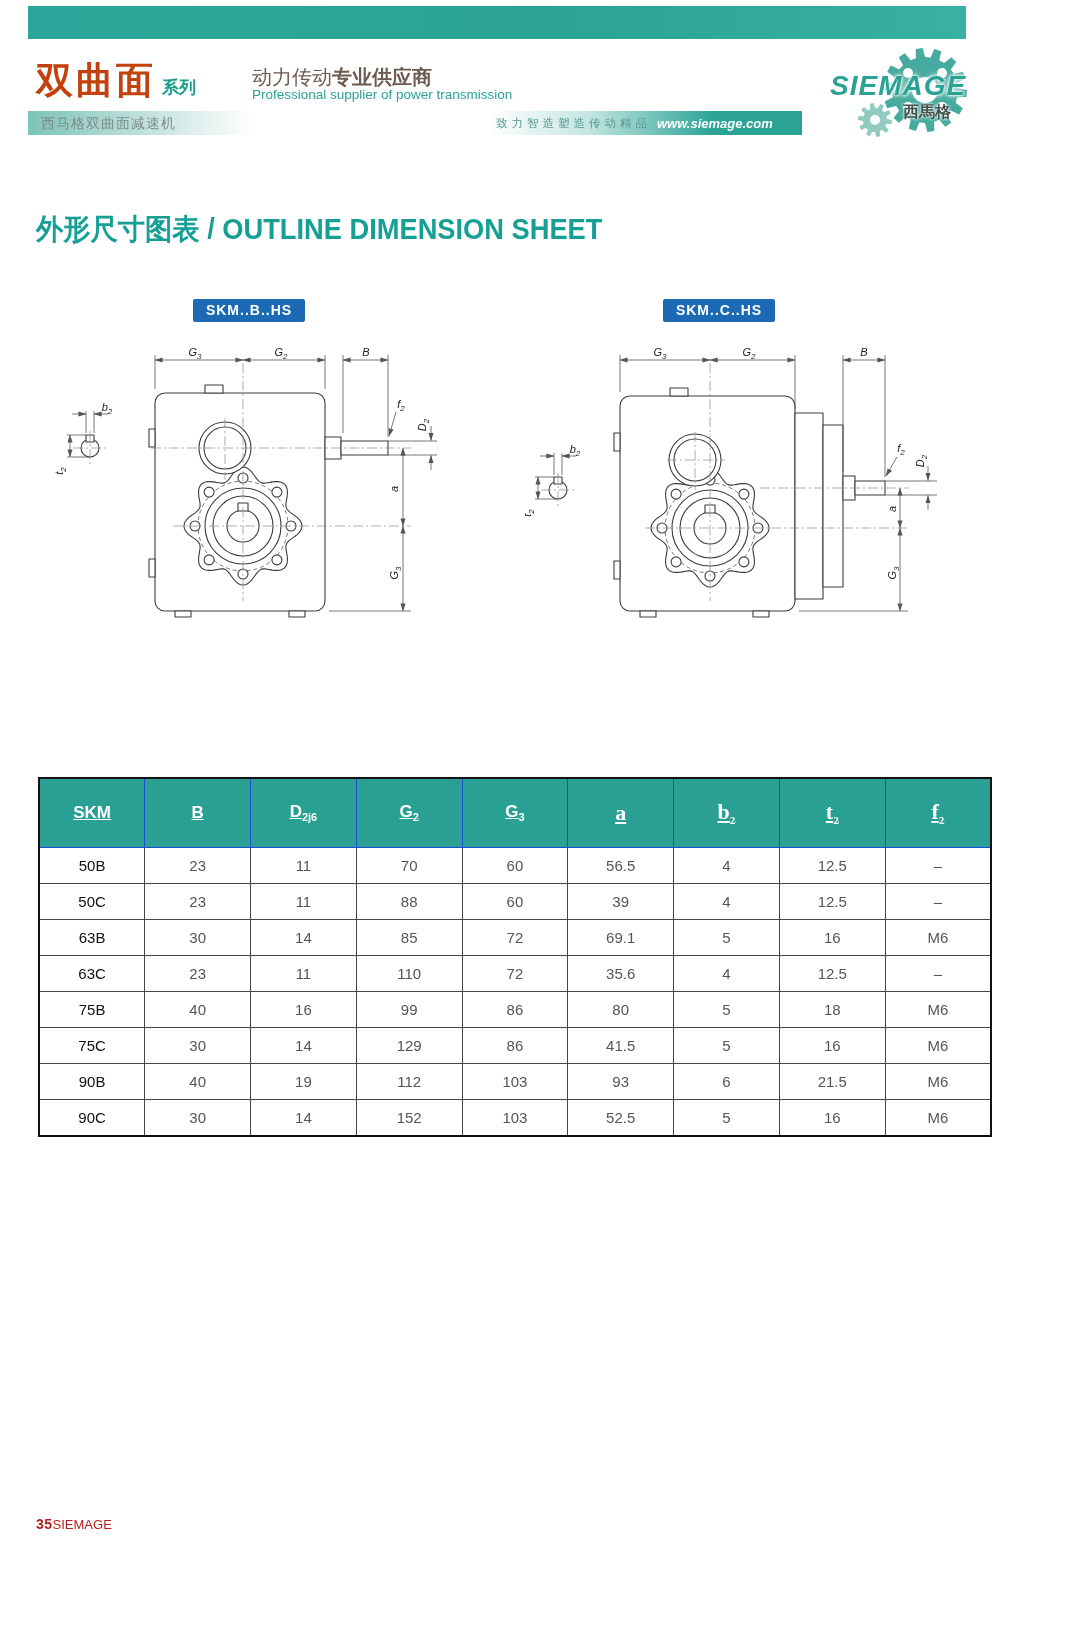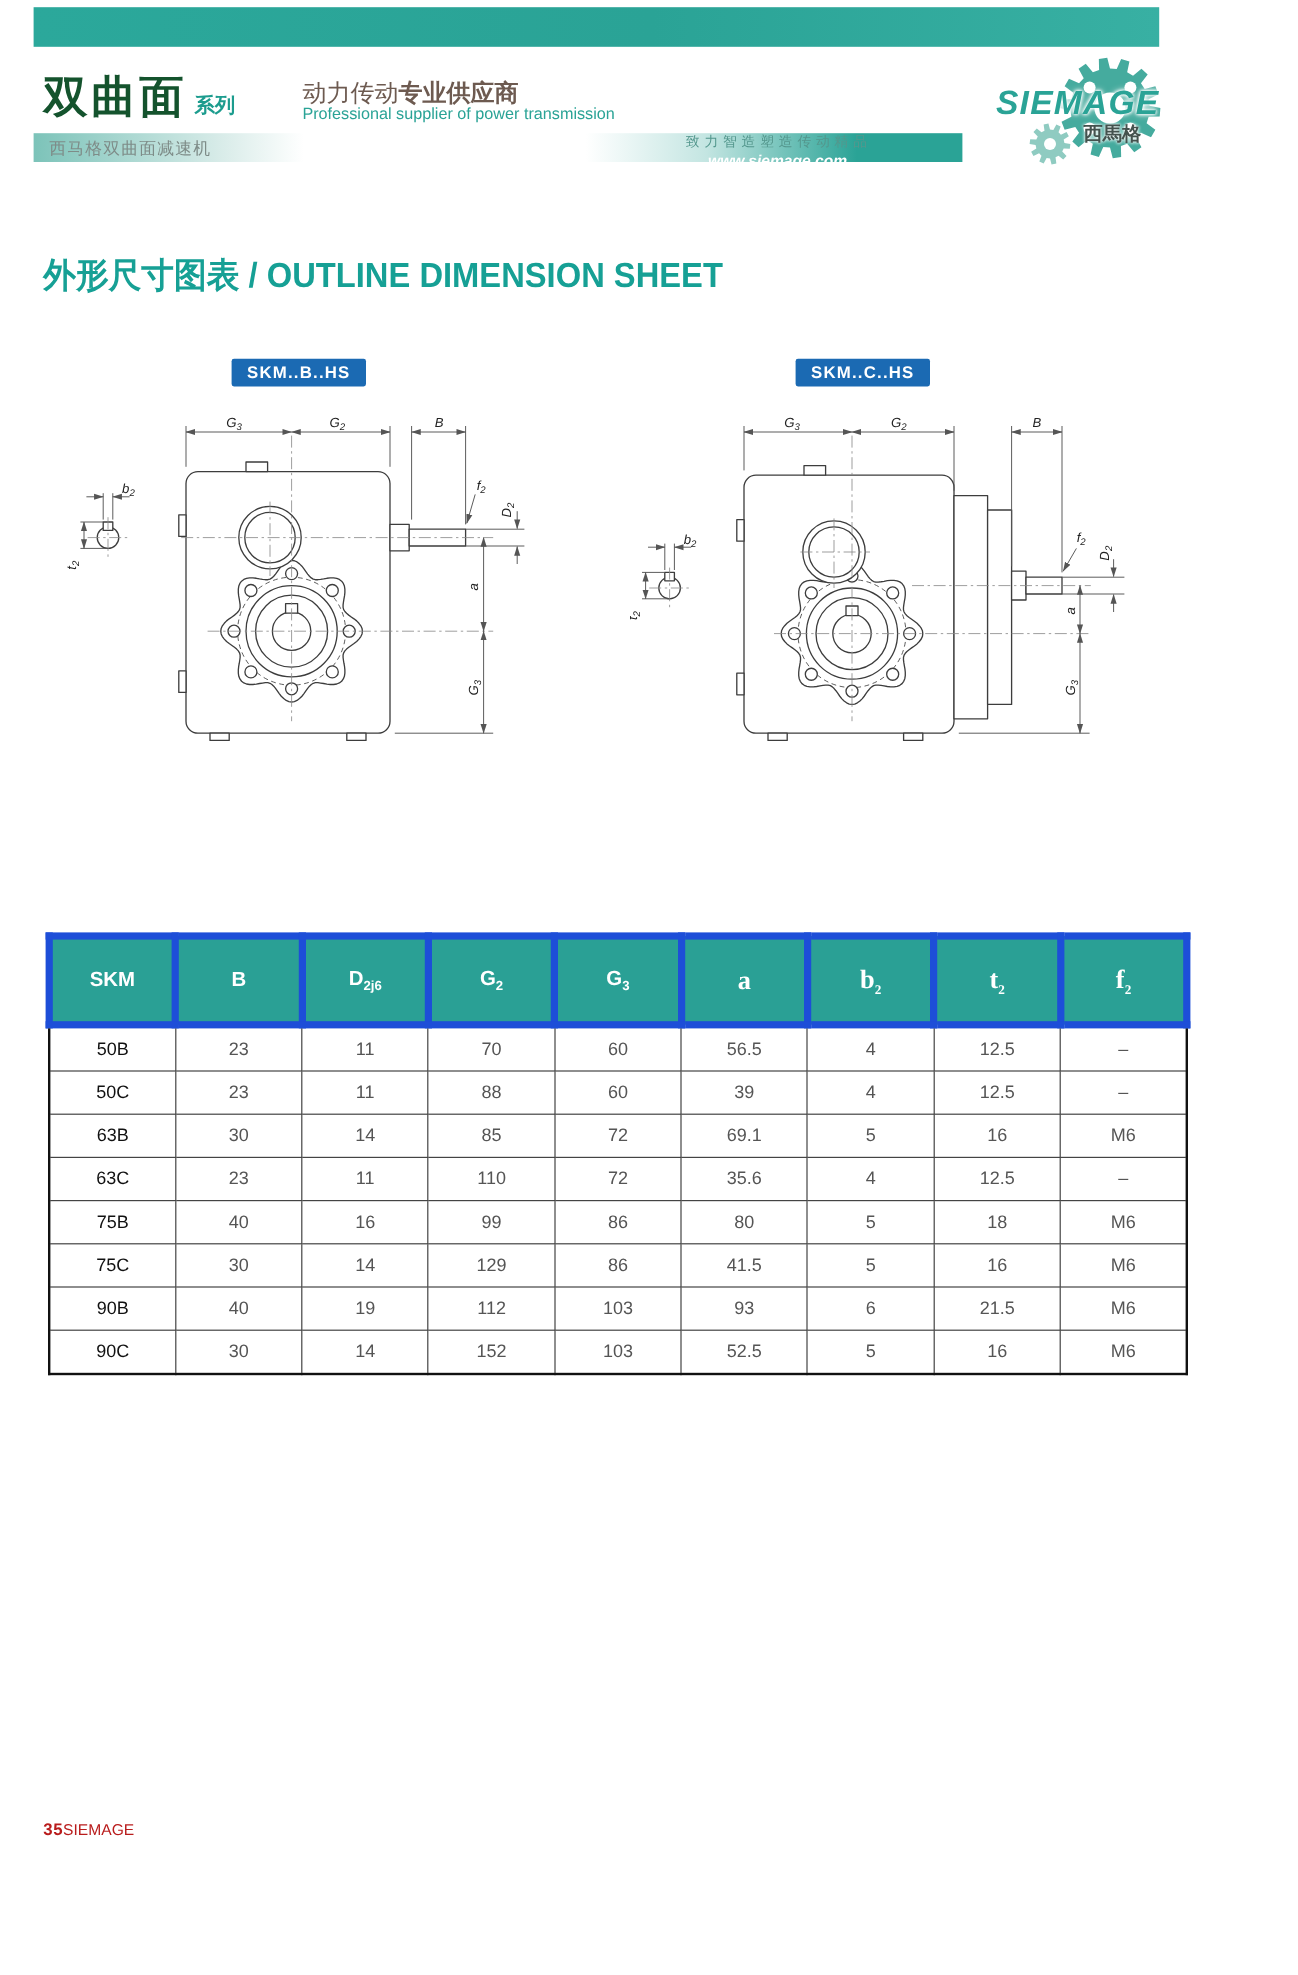--- a/index.html
+++ b/index.html
@@ -3,30 +3,30 @@
 <meta charset="utf-8">
 <style>
   html,body{margin:0;padding:0;background:#ffffff;}
   .page{position:relative;width:1082px;height:1646px;background:#fff;
         font-family:"Liberation Sans",sans-serif;overflow:hidden;}
 
   
   .topbar{position:absolute;left:28px;top:6px;width:938px;height:33px;
           background:linear-gradient(90deg,#2ba89b,#2aa396 55%,#38b0a3);}
   .series-block{position:absolute;left:36px;top:56px;white-space:nowrap;}
-  .series-title{font-size:37px;font-weight:bold;color:#14532d;letter-spacing:3px;text-align:right;}
+  .series-title{font-size:37px;font-weight:bold;color:#c2410c;letter-spacing:3px;text-align:right;}
   .series-suffix{font-size:17px;font-weight:bold;color:#1c9c8e;margin-left:6px;}
   .series-strip{position:absolute;left:28px;top:111px;width:212px;height:24px;line-height:24px;
                 padding-left:13px;font-size:14px;letter-spacing:1px;color:#7e8c88;
                 background:linear-gradient(90deg,#7cc3b9,#d9ece9 70%,#ffffff);}
   .slogan-cn{position:absolute;left:252px;top:64px;font-size:20px;color:#6d5a50;}
   .slogan-cn .bold{font-weight:bold;}
   .slogan-en{position:absolute;left:252px;top:87px;font-size:13.5px;color:#2aa396;}
   .banner{position:absolute;left:488px;top:111px;width:314px;height:24px;display:flex;align-items:center;
-          background:linear-gradient(90deg,rgba(42,163,150,0) 0%,rgba(42,163,150,.28) 32%,#2aa396 72%);flex-direction:column;}
+          background:linear-gradient(90deg,rgba(42,163,150,0) 0%,rgba(42,163,150,.28) 32%,#2aa396 72%);}
   .banner-text{font-size:11.5px;letter-spacing:4px;color:#54978d;margin-left:8px;white-space:nowrap;}
   .banner-site{font-size:13px;color:#fff;font-weight:bold;font-style:italic;margin-left:6px;white-space:nowrap;}
   .logo-svg{position:absolute;left:845px;top:42px;width:150px;height:96px;}
   .logo-text{position:absolute;left:830px;top:70px;font-size:28px;font-weight:bold;font-style:italic;
              color:#2aa396;letter-spacing:1px;
              text-shadow:0 0 3px #fff,0 0 3px #fff,0 0 6px #fff;}
   .logo-cn{position:absolute;left:903px;top:102px;font-size:16px;font-weight:bold;color:#44524e;
            text-shadow:0 0 3px #fff,0 0 3px #fff;}
 
   
@@ -46,22 +46,22 @@
   .obj *{fill:#fff;stroke:#3d3d3d;stroke-width:1.1;stroke-linejoin:round;}
   .obj .bc{stroke-dasharray:4 3;stroke-width:.7;fill:none;}
   .cl line{stroke:#8a8a8a;stroke-width:.7;stroke-dasharray:10 3 2 3;}
   .dims line{stroke:#555;stroke-width:.8;}
   .dims text{font-size:11px;fill:#222;font-style:italic;stroke:none;}
   .dims .sub{font-size:8px;}
 
   
   .dim-table{position:absolute;left:38px;top:777px;width:954px;border-collapse:collapse;
              table-layout:fixed;border:2px solid #111;}
-  .dim-table th{background:#2aa095;border:6px solid #1d4ed8;color:#fff;height:66px;
-                font-size:17px;font-weight:bold;}
+  .dim-table th{background:#2aa095;border:1px solid #1d4ed8;color:#fff;height:66px;
+                font-size:17px;font-weight:bold;text-decoration:underline;}
   .dim-table th sub{font-size:11px;}
   .dim-table th.em{font-family:"Liberation Serif",serif;font-size:22px;font-weight:600;}
   .dim-table td{background:#fff;border:1px solid #444;height:33px;text-align:center;
                 font-size:15px;color:#555;}
   .dim-table td.model{color:#111;}
 
   
   .footer{position:absolute;left:36px;top:1516px;font-size:13px;color:#b91c1c;}
   .footer .num{font-weight:bold;font-size:14px;letter-spacing:.5px;}
 </style>

